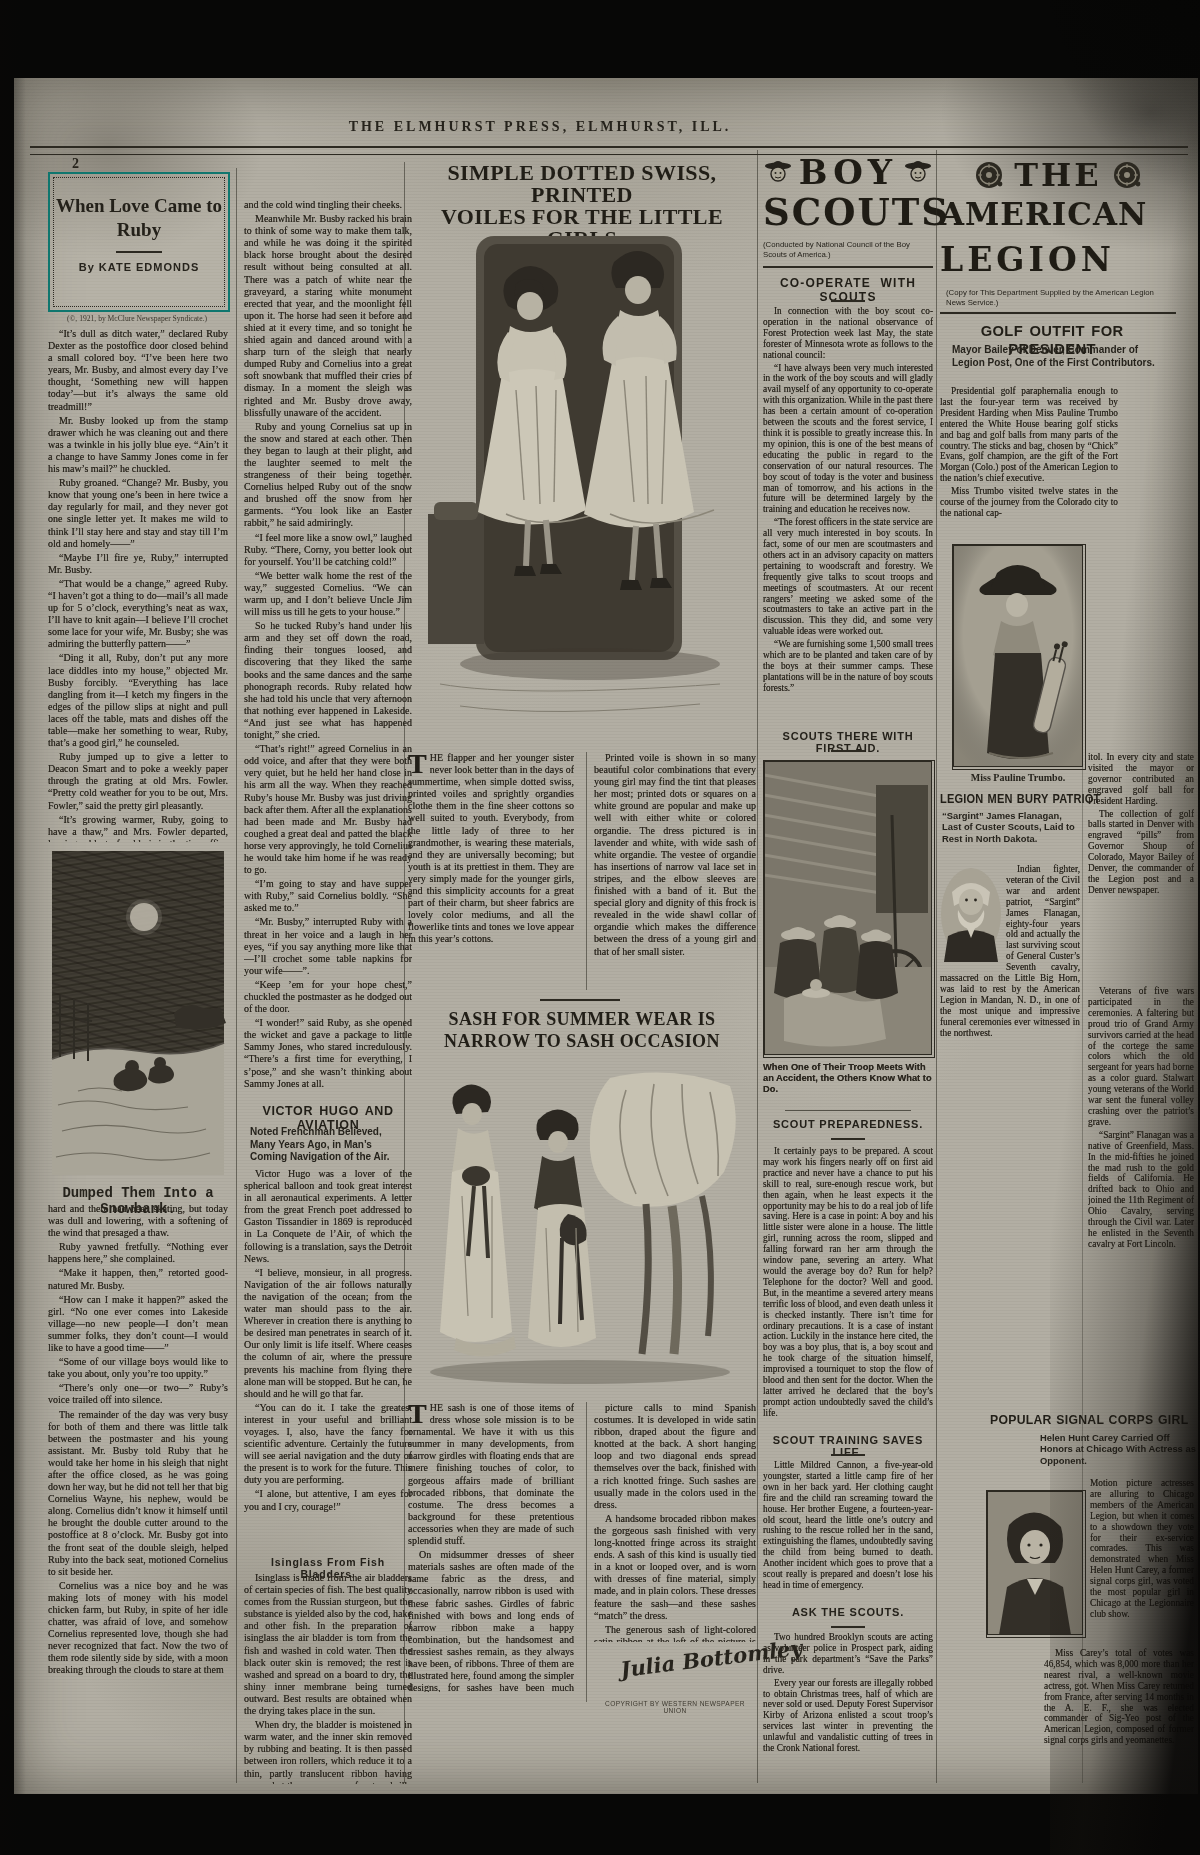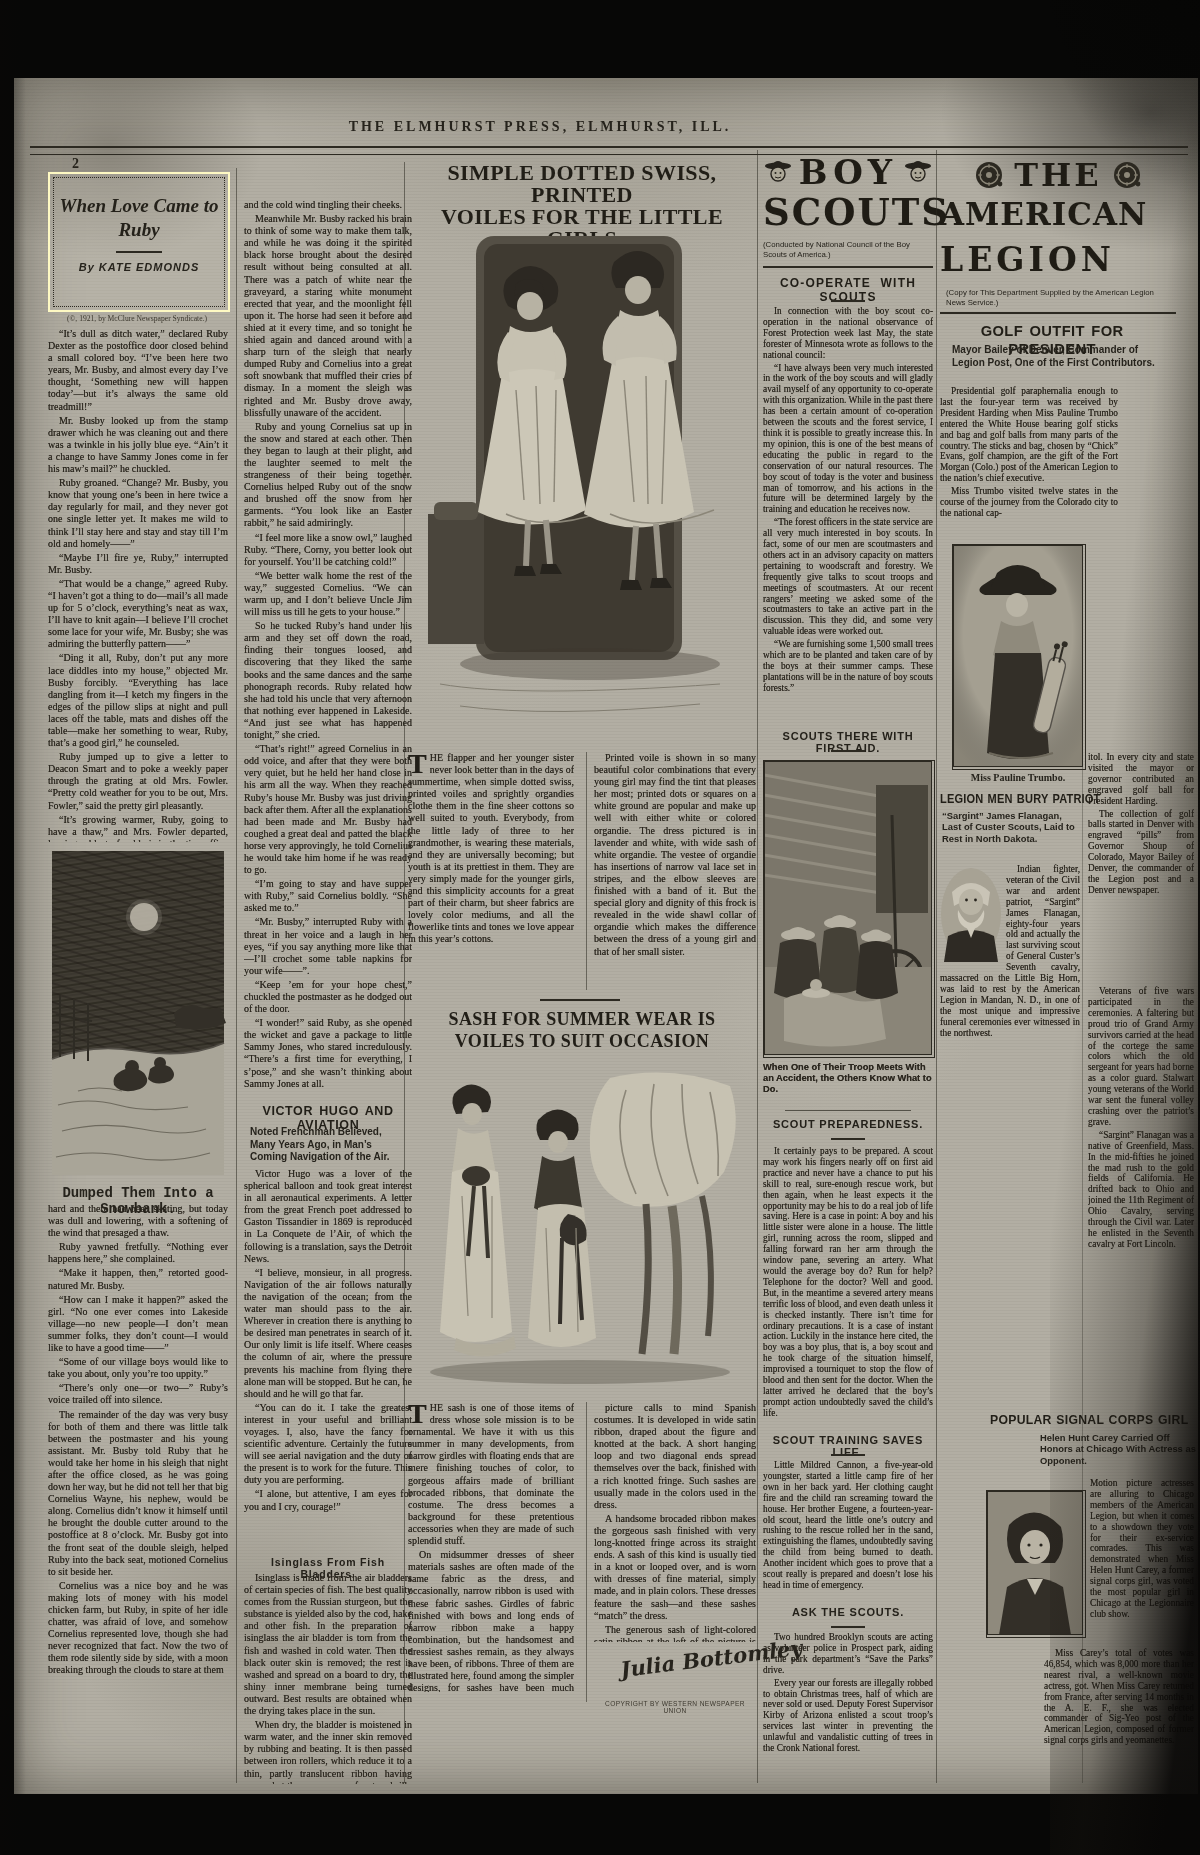--- a/index.html
+++ b/index.html
@@ -57,23 +57,22 @@
   #col2-story .para:first-child,
   #col1-after .para:first-child,
   #legion-right-a .para:first-child{text-indent:0;}
   .lead{margin:0 0 2px 0;}
   .lead::first-letter{
     float:left;font-size:28px;line-height:22px;font-weight:700;padding:1px 3px 0 0;color:#221f18;
   }
   
   .ruby-box{
     left:48px;top:172px;width:178px;height:136px;
-    border:2px solid #fef9c3;outline:1px dotted #2c2921;outline-offset:-6px;
+    border:2px solid #0f766e;outline:1px dotted #2c2921;outline-offset:-6px;
     background:rgba(196,192,180,.25);
-    font-style:italic;
   }
   .ruby-title{
     margin-top:20px;text-align:center;font-weight:700;font-size:19px;line-height:24px;color:#24211a;
   }
   .ruby-title-rule{width:46px;height:2px;background:#2c2921;margin:9px auto 8px auto;}
   .ruby-byline{text-align:center;font-weight:700;font-size:11px;letter-spacing:1px;color:#26231c;font-family:"Liberation Sans",sans-serif;}
   .copyright-line{font-size:7.6px;color:#3a362c;text-align:center;}
   .art-caption{
     font-family:Liberation Mono, monospace;font-weight:700;font-size:14px;color:#26231c;text-align:center;
   }
@@ -294,21 +293,21 @@
 </div>
 <div class="abs tcol" style="left:408px;top:752px;width:166px;height:238px;overflow:visible;pointer-events:none;"></div>
 <div class="abs tcol" style="left:594px;top:752px;width:162px;height:238px;">
     <p class="para">Printed voile is shown in so many beautiful color combinations that every young girl may find the tint that pleases her most; printed dots or squares on a white ground are popular and make up well with either white or colored organdie. The dress pictured is in lavender and white, with wide sash of white organdie. The vestee of organdie has insertions of narrow val lace set in stripes, and the elbow sleeves are finished with a band of it. But the special glory and dignity of this frock is revealed in the wide shawl collar of organdie which makes the difference between the dress of a young girl and that of her small sister.</p>
   </div>
 
 <div class="abs" style="left:540px;top:999px;width:80px;height:2px;background:#2c2921;"></div>
 
 <div class="abs feature-head" style="left:408px;top:1008px;width:348px;font-size:18px;">
   <div>SASH FOR SUMMER WEAR IS</div>
-  <div>VOILES TO SUIT OCCASION</div>
+  <div>NARROW TO SASH OCCASION</div>
 </div>
 
 <div class="abs" style="left:410px;top:1056px;width:340px;height:338px;">
   <svg width="340" height="338" viewBox="0 0 340 338">
 
     <path d="M200 22 q60 -14 120 8 q14 40 -6 86 q-30 40 -90 34 q-40 -10 -44 -56 q-2 -48 20 -72z" fill="#c7c2b2"></path>
     <g stroke="#8b8678" stroke-width="1.6" fill="none">
       <path d="M216 34 q-16 46 10 104"></path>
         <path d="M244 28 q-10 56 14 112"></path>
       <path d="M272 28 q0 52 16 100"></path>

